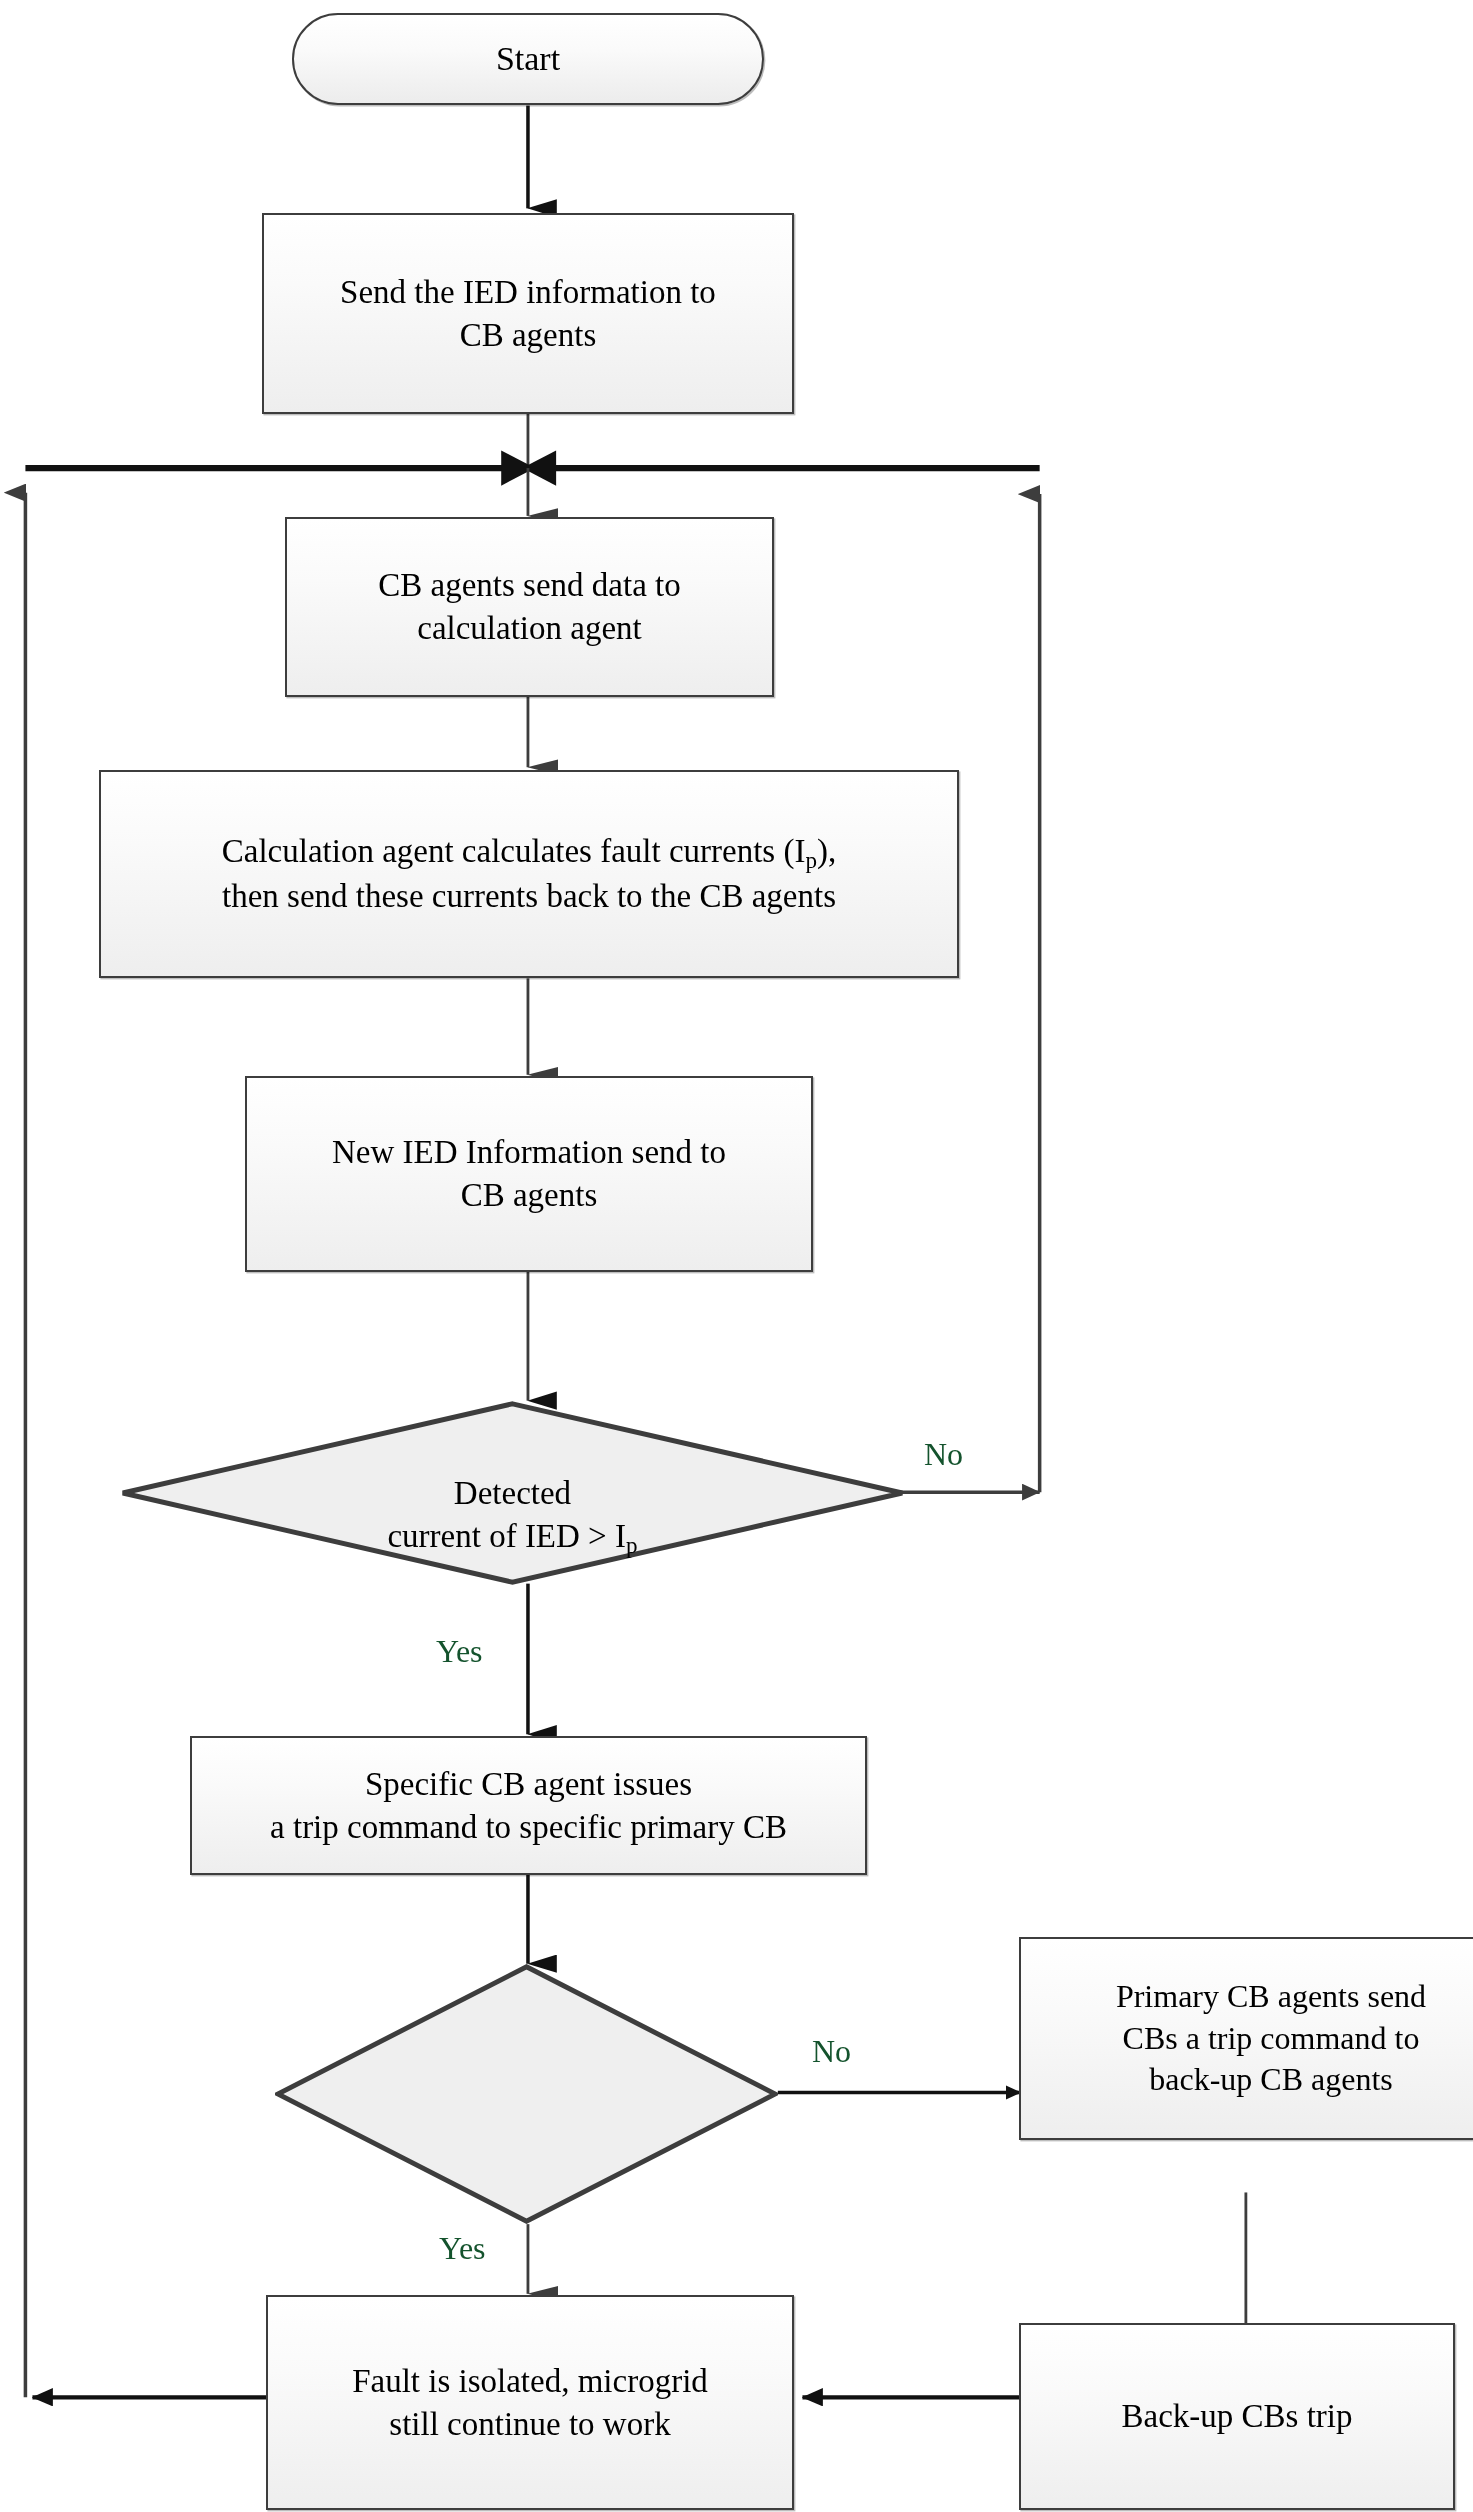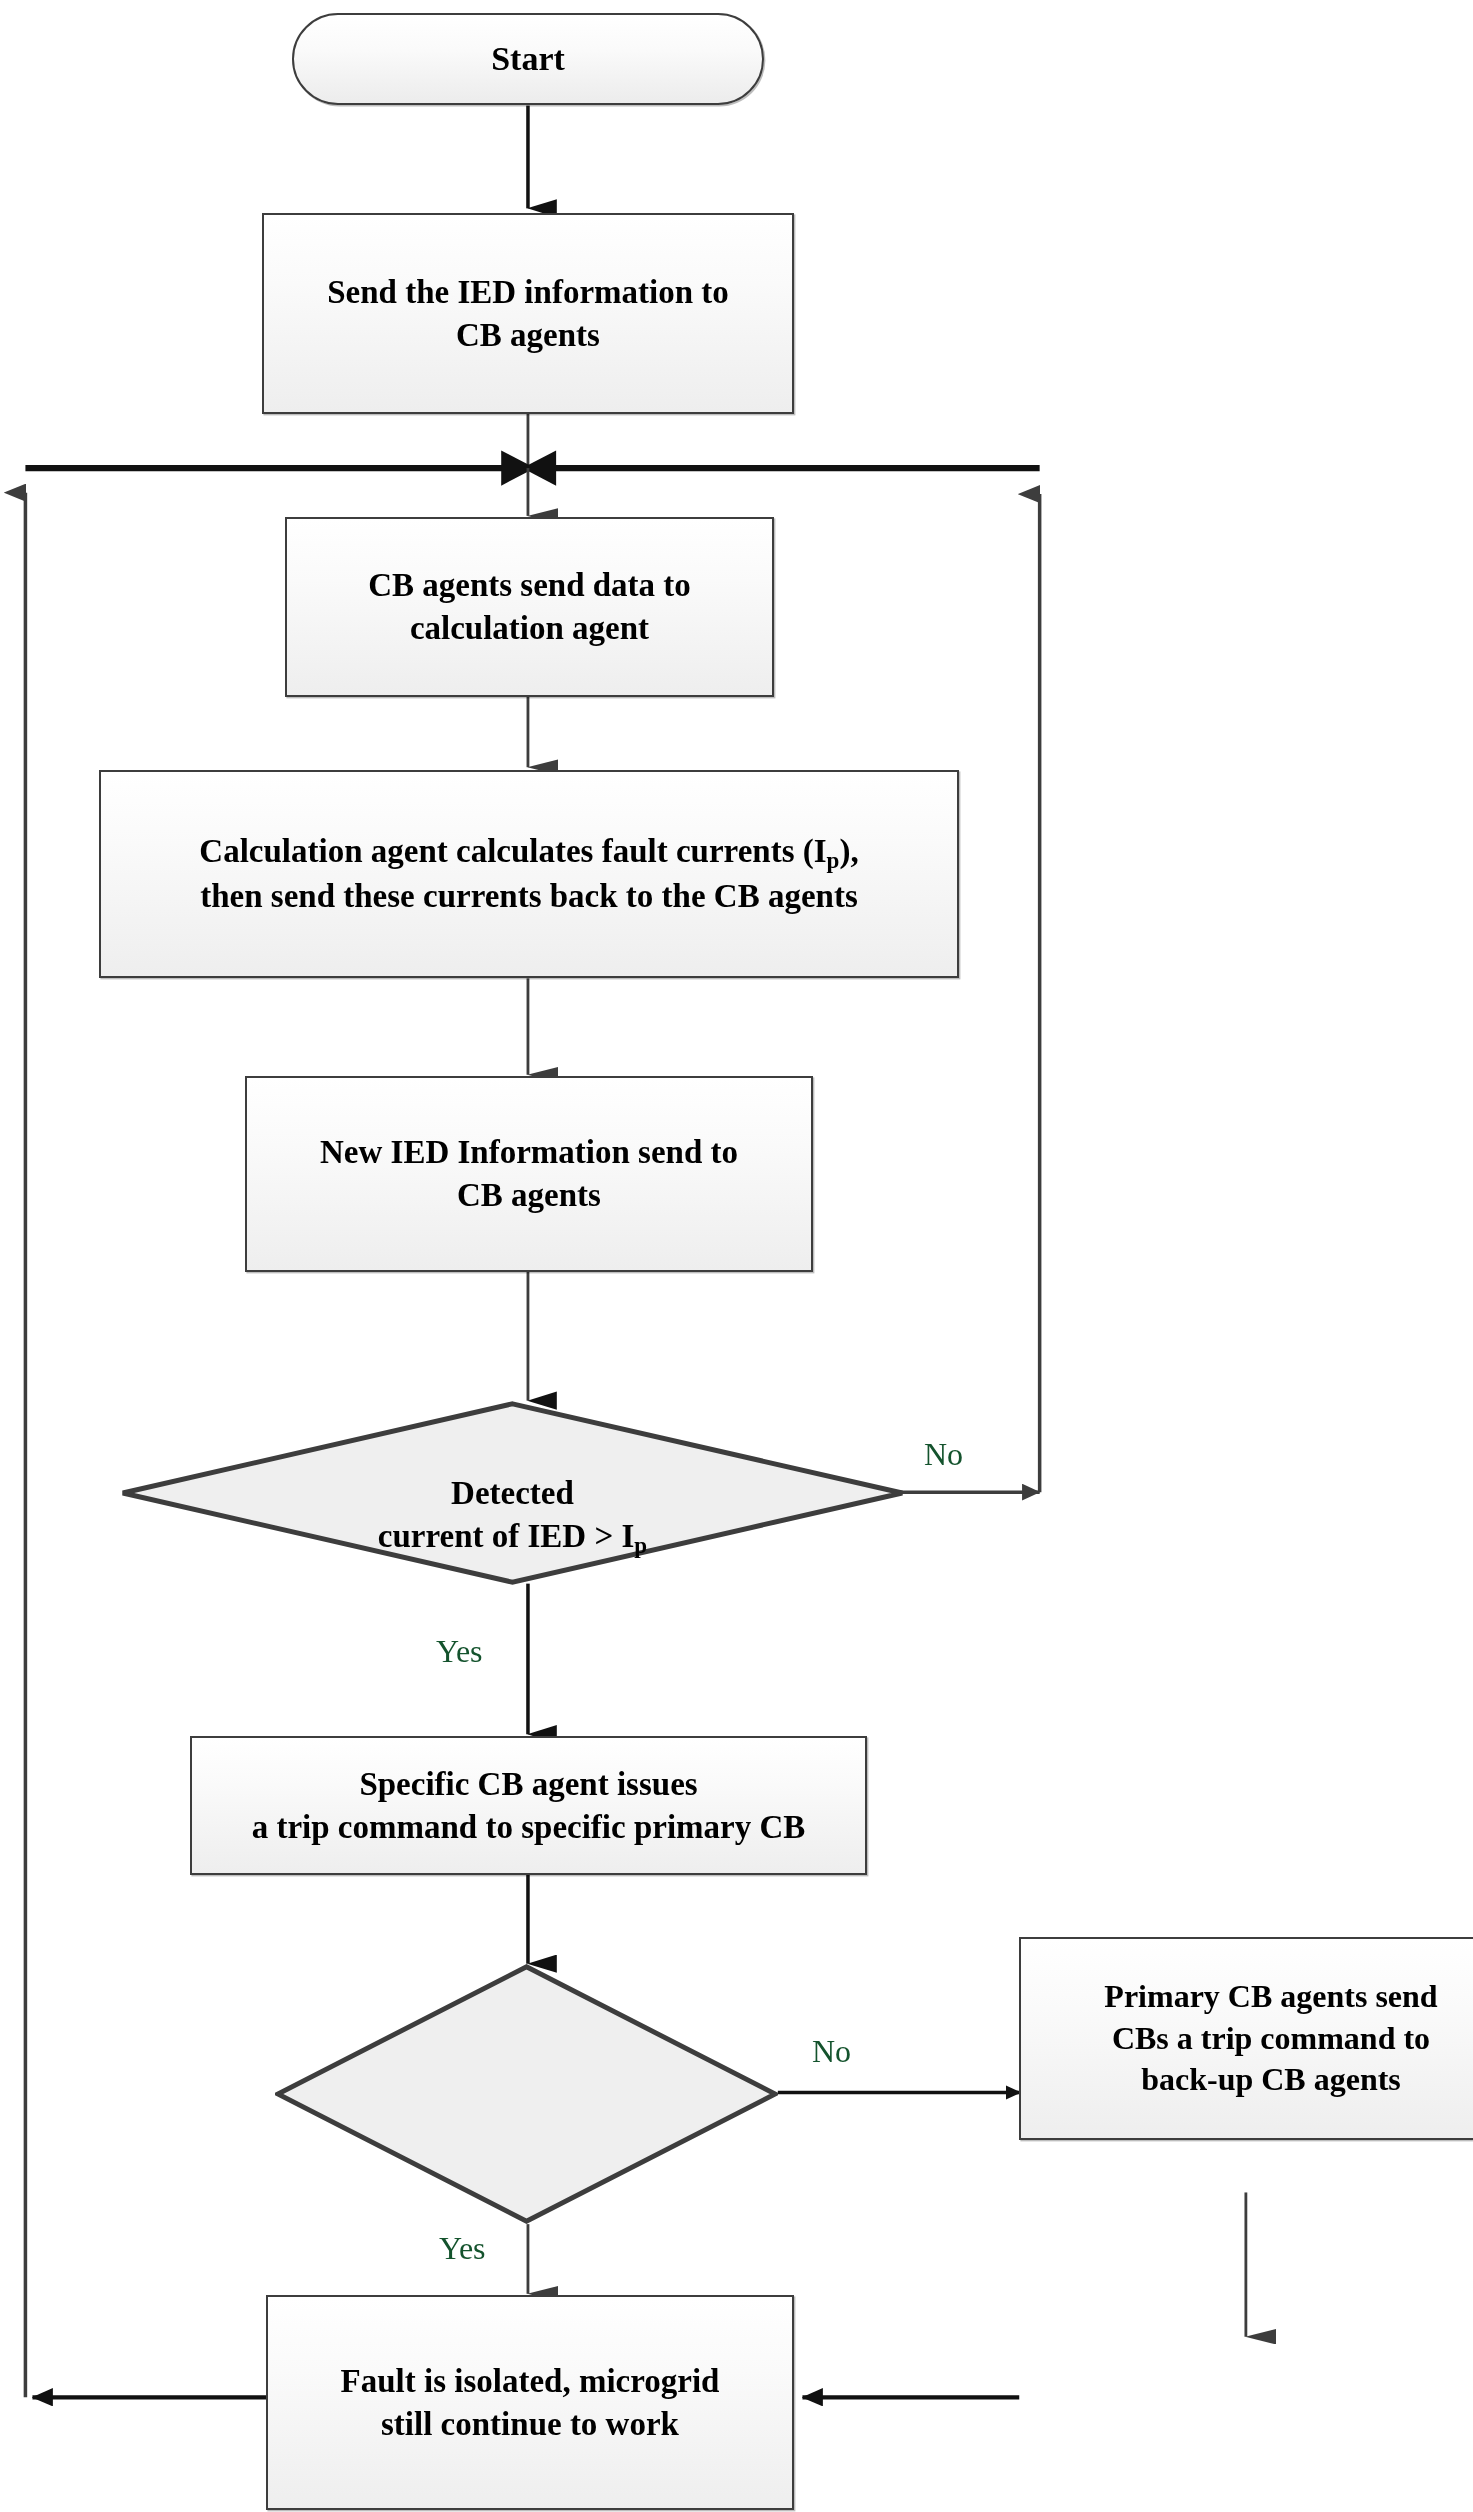--- a/index.html
+++ b/index.html
@@ -62,21 +62,20 @@
   .decision .dia-text {
     position: relative;
     z-index: 1;
     width: 84%;
     margin-top: 46px;
   }
   .nodetext {
     display: block;
     white-space: pre-line;
     padding: 0 10px;
-    font-weight: bold;
   }
   .edge-label {
     position: absolute;
     color: #14532d;
     z-index: 4;
     white-space: nowrap;
     background: transparent;
   }
   sub {
     font-size: 0.70em;
@@ -191,20 +190,23 @@
       <polygon points="357.5,4 711,185 357.5,366 4,185" fill="#efefef" stroke="#3d3d3d" stroke-width="7"></polygon>
     </svg>
   </div>
 
   <div class="node proc" style="left:1019px; top:1937px; width:504px; height:203px; font-size:32px;align-items:center;">
     <span class="nodetext">Primary CB agents send
 CBs a trip command to
 back-up CB agents</span>
   </div>
 
+  <div class="node proc" style="left:1019px; top:2323px; width:436px; height:187px; font-size:33px;">
+    <span class="nodetext">Back-up CBs trip</span>
+  </div>
 
   <div class="node proc" style="left:266px; top:2295px; width:528px; height:215px; font-size:33px;">
     <span class="nodetext">Fault is isolated, microgrid
 still continue to work</span>
   </div>
 
   <div class="edge-label" style="left:924px; top:1436px; font-size:32px;">
     <span>No</span>
   </div>
 

